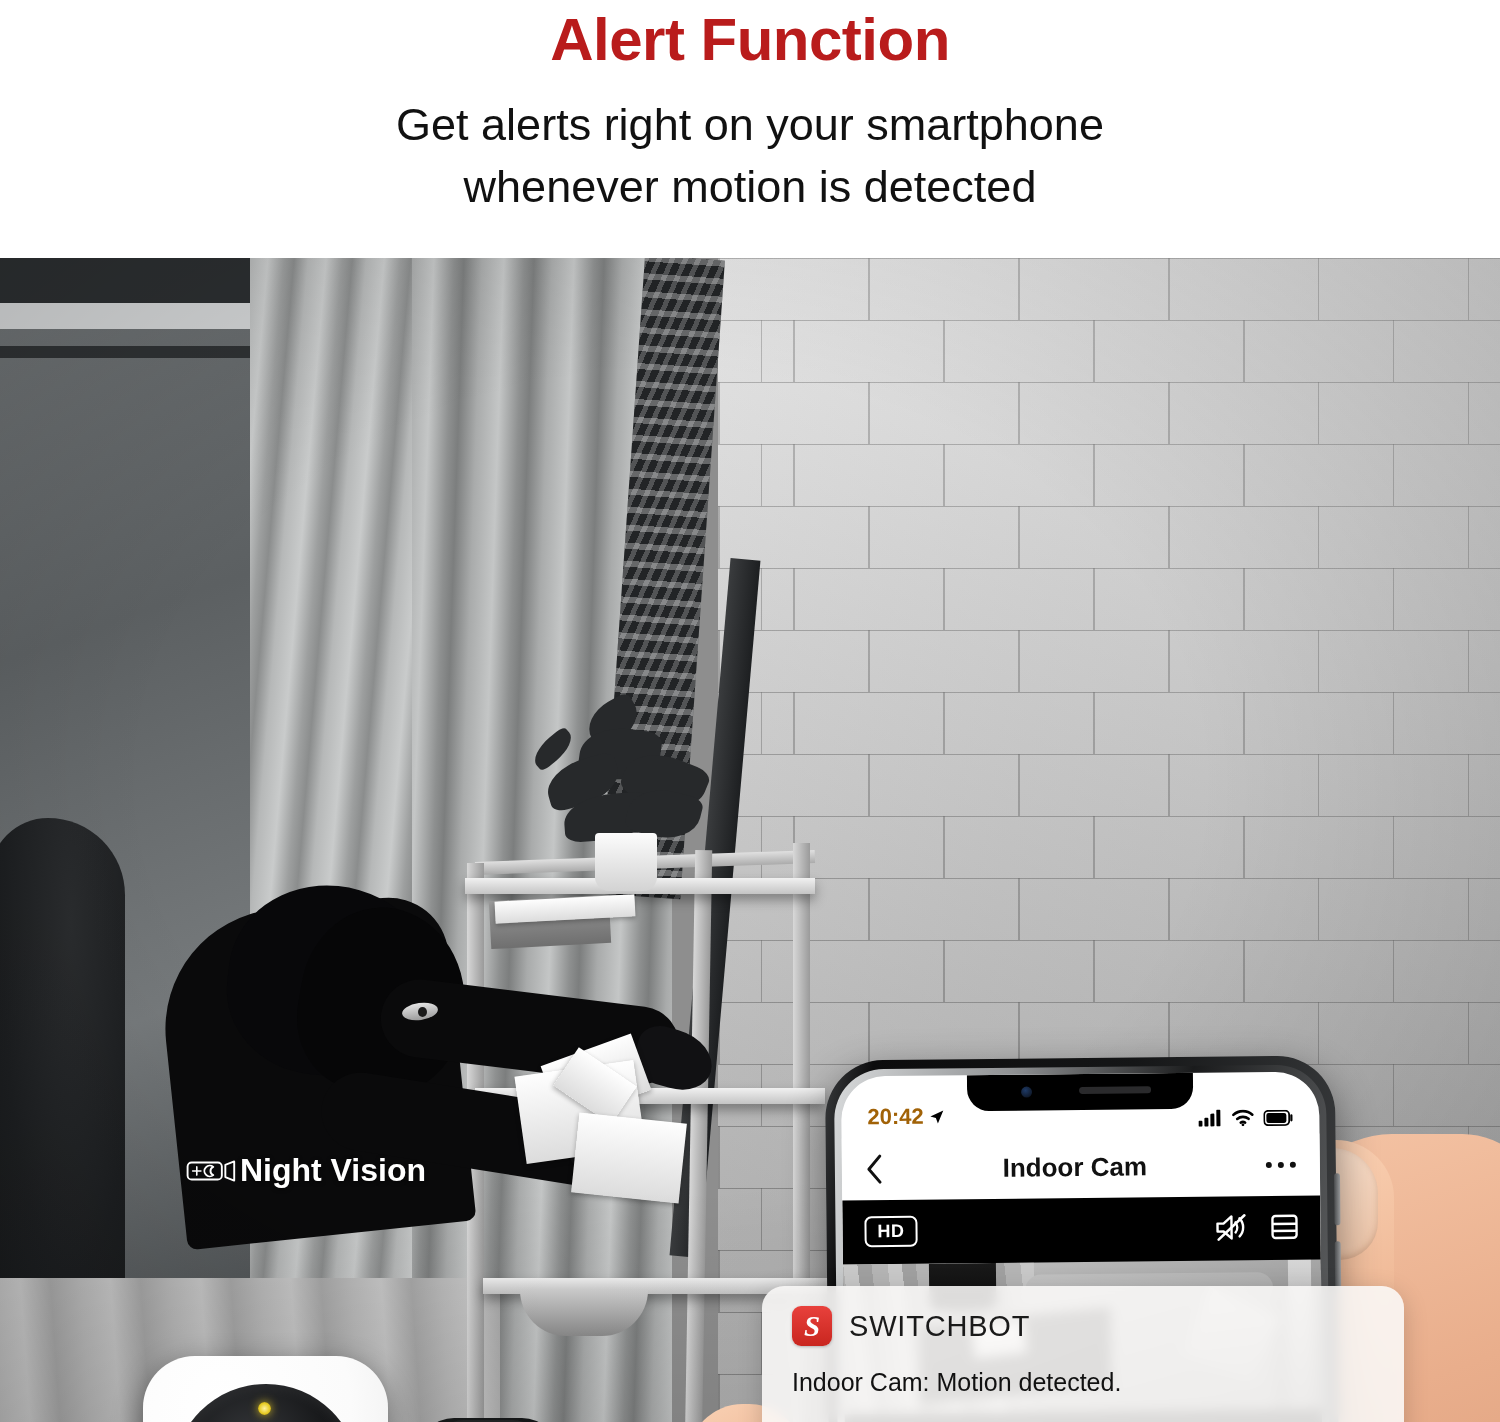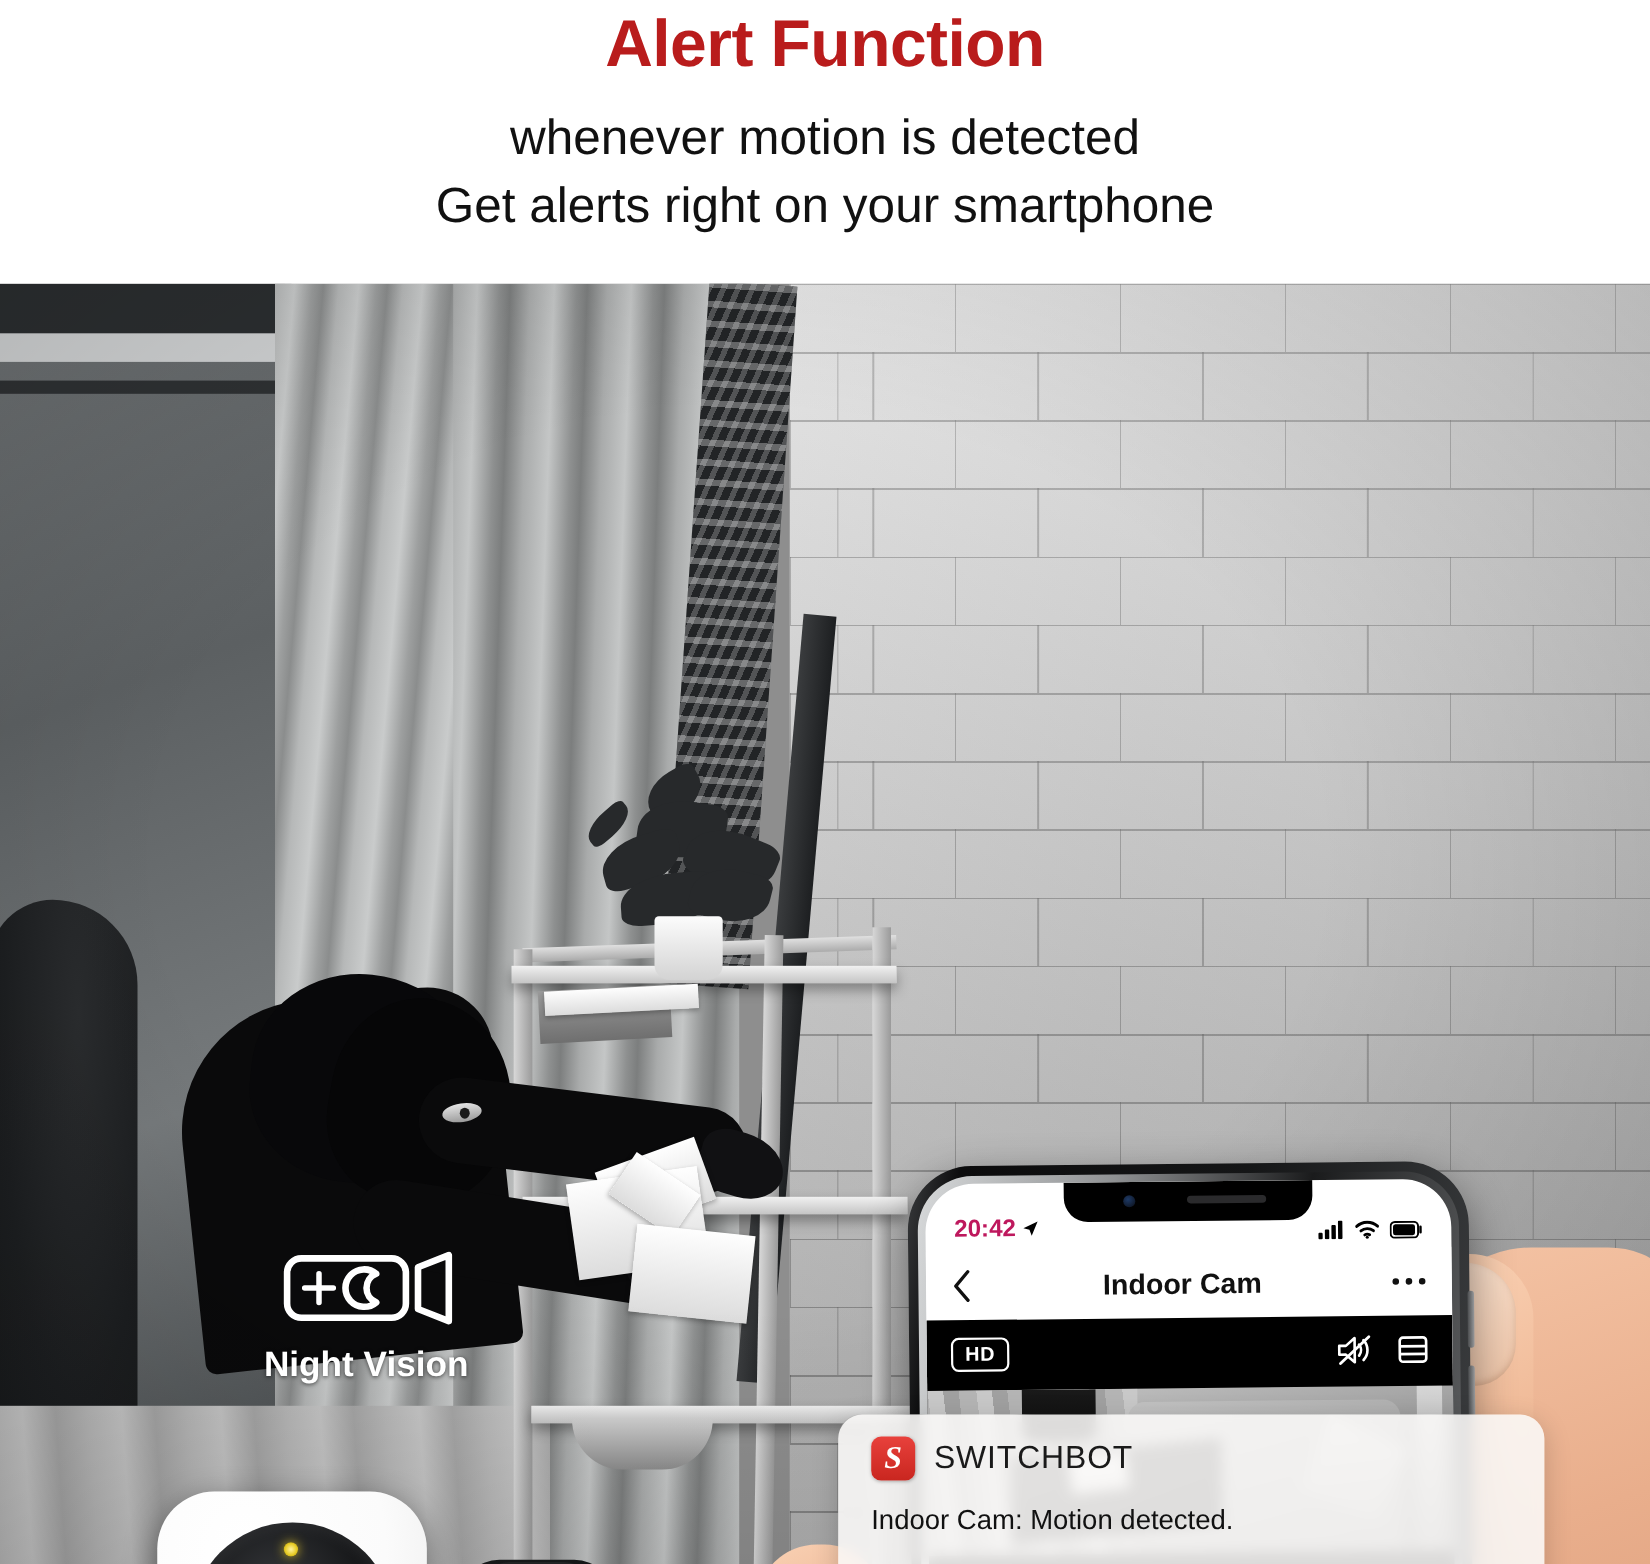--- a/index.html
+++ b/index.html
@@ -247,21 +247,21 @@
   
   .photo-vignette {
     position:absolute; inset:0;
     background: radial-gradient(ellipse at 45% 45%, rgba(0,0,0,0) 45%, rgba(0,0,0,0.18) 100%);
     pointer-events:none;
   }
 
   
   .night-vision {
     position:absolute; left: 186px; top: 878px; width: 240px; height: 142px;
-    display:flex; flex-direction:column; align-items:flex-end;
+    display:flex; align-items:flex-start;
   }
   .nv-icon { width: 170px; height: 70px; }
   .nv-label {
     margin-top: 16px; font-size: 32px; font-weight: bold; color:#ffffff;
     text-shadow: 0 1px 4px rgba(0,0,0,0.65);
     font-family:"Liberation Sans", sans-serif; white-space:nowrap;
   }
 
   
   .camera-product { position:absolute; left: 143px; top: 1098px; width: 270px; height: 324px; }
@@ -340,21 +340,21 @@
   .notch-cam {
     position:absolute; left: 54px; top: 12px; width: 11px; height: 11px;
     background: radial-gradient(circle at 40% 35%, #1e3a66, #0a0d14); border-radius:50%;
   }
   .statusbar {
     position:absolute; left:0; top:0; width:100%; height: 62px;
     display:flex; align-items:flex-end; justify-content:space-between;
     padding: 0 26px 8px 26px; z-index:3;
   }
   .status-time {
-    font-size: 22px; font-weight: bold; color:#be185d;
+    font-size: 22px; font-weight: bold; color:#a16207;
     display:flex; align-items:center; gap:5px;
     font-family:"Liberation Sans", sans-serif;
   }
   .status-right { display:flex; align-items:center; gap:9px; }
 
   
   .navbar {
     position:absolute; left:0; top: 62px; width: 100%; height: 62px;
     background:#fff; display:flex; align-items:center;
     justify-content:space-between; padding: 0 24px;
@@ -453,22 +453,22 @@
   }
 </style>
 </head>
 <body>
 
 <div class="page">
 
   <div class="header">
     <div class="header-title">Alert Function</div>
     <div class="header-sub">
+      <div>Get alerts right on your smartphone</div>
       <div>whenever motion is detected</div>
-      <div>Get alerts right on your smartphone</div>
     </div>
   </div>
 
   <div class="stage">
 
     <div class="room">
       <div class="brick-wall"></div>
       <div class="wall-shade"></div>
 
       <div class="glass-door"></div>

